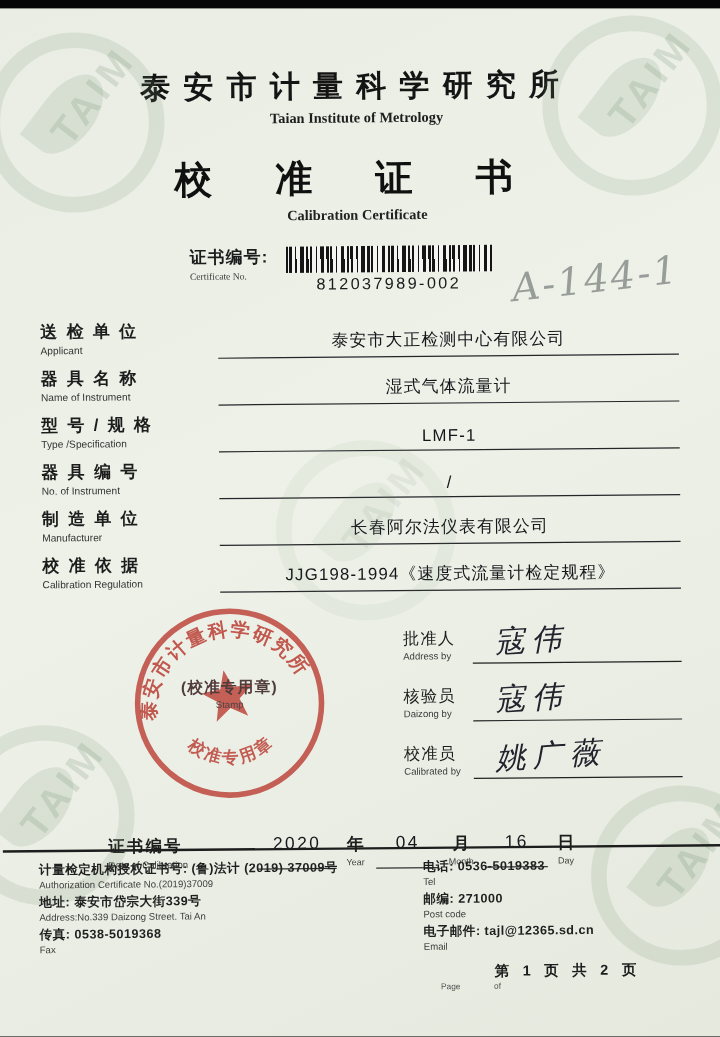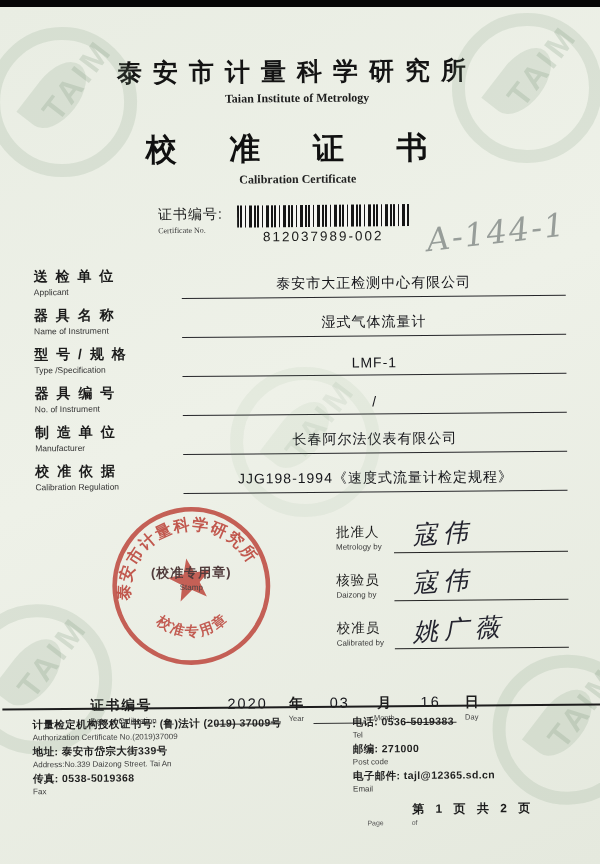--- a/index.html
+++ b/index.html
@@ -21,21 +21,21 @@
   
   .org-cn{margin-top:48px;text-align:center;font-size:25px;font-weight:bold;letter-spacing:11px;color:#141414;}
   .org-en{text-align:center;font-size:12px;font-weight:bold;margin-top:3px;
           font-family:"Liberation Serif",serif;color:#1d1d1d;}
   .title-cn{text-align:center;font-size:31px;font-weight:bold;letter-spacing:22px;margin-top:22px;color:#101010;}
   .title-en{text-align:center;font-size:12px;font-weight:bold;margin-top:2px;
             font-family:"Liberation Serif",serif;color:#222;}
 
   
   .certno-row{position:relative;display:flex;margin:18px 0 0 160px;align-items:flex-start;}
-  .certno-label .cn{font-size:14px;font-weight:normal;letter-spacing:1px;}
+  .certno-label .cn{font-size:14px;font-weight:bold;letter-spacing:1px;}
   .certno-label .en{font-size:8px;color:#3a3a3a;margin-top:2px;font-family:Liberation Serif, serif;}
   .certno-block{margin-left:14px;text-align:center;}
   .barcode{width:172px;height:22px;background:repeating-linear-gradient(90deg,
             #151515 0 2px,#f5f5f2 2px 3px,#151515 3px 5px,#f5f5f2 5px 8px,
             #151515 8px 9px,#f5f5f2 9px 12px,#151515 12px 15px,#f5f5f2 15px 17px);}
   .certno-num{font-size:13.5px;letter-spacing:2px;margin-top:2px;color:#1a1a1a;}
   .hand-note{position:absolute;left:268px;top:10px;font-size:32px;color:#979d99;
              font-style:italic;transform:rotate(-6deg);letter-spacing:2px;
              font-family:"DejaVu Serif",serif;}
 
@@ -198,21 +198,21 @@
           </text>
           <polygon fill="#b93a30" opacity="0.9" points="85,58 90.3,72.7 105.9,73.2 93.6,82.8 97.9,97.8 85,89 72.1,97.8 76.4,82.8 64.1,73.2 79.7,72.7"></polygon>
           <text font-size="13.5" font-weight="bold" fill="#b93a30" letter-spacing="2" opacity="0.92">
             <textPath href="#arcBot" startOffset="2">校准专用章</textPath>
           </text>
         </svg>
 
         <div class="sig-row" style="top:18px;">
           <div class="sig-label">
             <div class="cn">批准人</div>
-            <div class="en">Metrology by</div>
+            <div class="en">Address by</div>
           </div>
           <div class="sig-line">
             <div class="sig-name">寇伟</div>
           </div>
         </div>
         <div class="sig-row" style="top:66px;">
           <div class="sig-label">
             <div class="cn">核验员</div>
             <div class="en">Daizong by</div>
           </div>
@@ -235,21 +235,21 @@
         <div class="date-label">
           <div class="cn">证书编号</div>
           <div class="en">Date of Calibration</div>
         </div>
         <div class="date-groups">
           <div class="dnum" style="min-width:58px;">2020</div>
           <div class="dunit">
             <div class="cn">年</div>
             <div class="en">Year</div>
           </div>
-          <div class="dnum">03</div>
+          <div class="dnum">04</div>
           <div class="dunit">
             <div class="cn">月</div>
             <div class="en">Month</div>
           </div>
           <div class="dnum">16</div>
           <div class="dunit">
             <div class="cn">日</div>
             <div class="en">Day</div>
           </div>
         </div>

